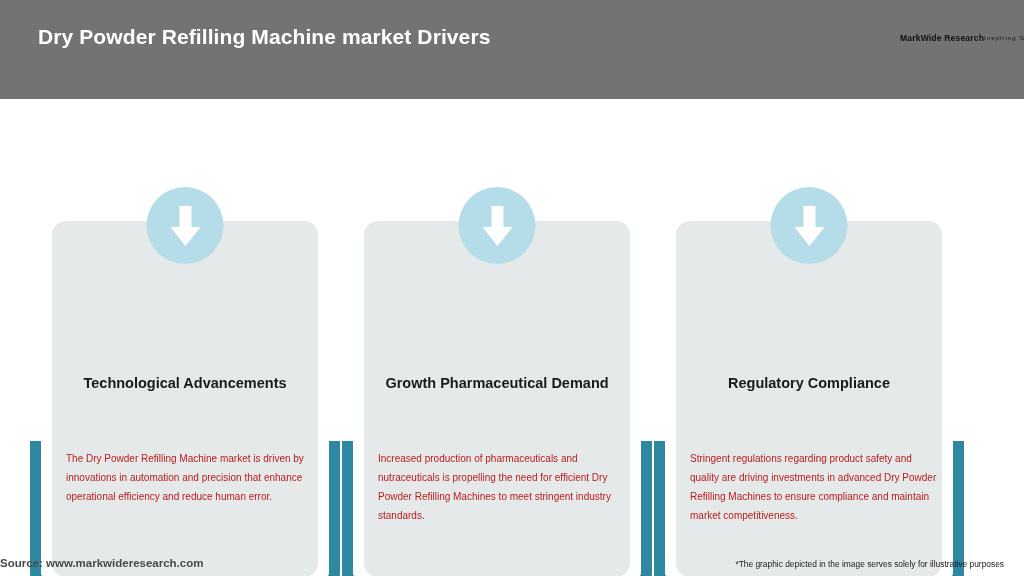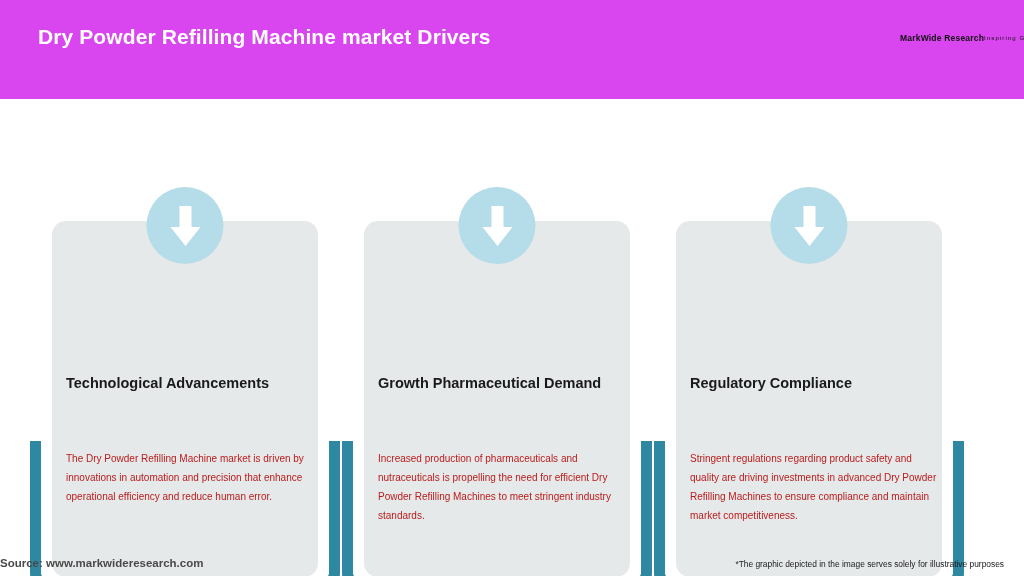--- a/index.html
+++ b/index.html
@@ -15,21 +15,21 @@
     position: relative;
   }
 
   
   .header {
     position: absolute;
     left: 0;
     top: 0;
     width: 1024px;
     height: 99px;
-    background: #d946ef;
+    background: #737373;
   }
   .header-title {
     position: absolute;
     left: 38px;
     top: 25px;
     font-size: 21px;
     font-weight: bold;
     color: #ffffff;
     letter-spacing: 0.1px;
     white-space: nowrap;
@@ -128,21 +128,21 @@
     align-items: center;
     justify-content: center;
   }
   .badge svg { display: block; }
 
   .card-title {
     position: absolute;
     left: 14px;
     right: 14px;
     top: 152px;
-    text-align: left;
+    text-align: center;
     font-size: 14.5px;
     font-weight: bold;
     color: #1a1a1a;
     line-height: 21px;
   }
   .card-body {
     position: absolute;
     left: 14px;
     right: 2px;
     top: 228px;

